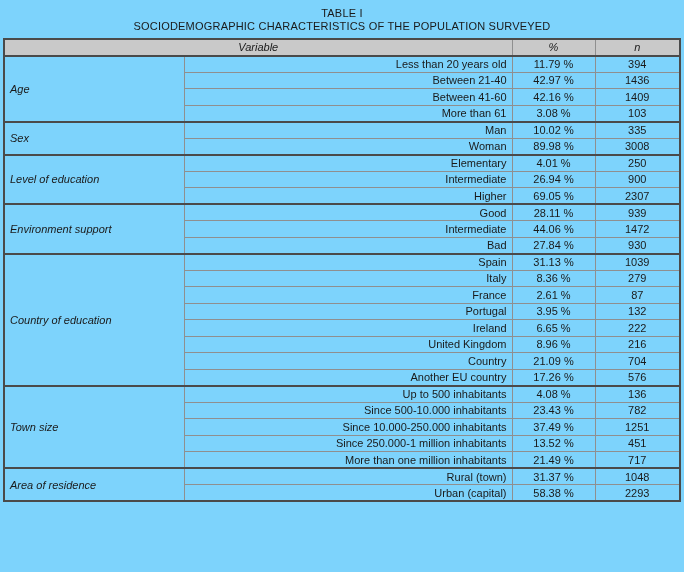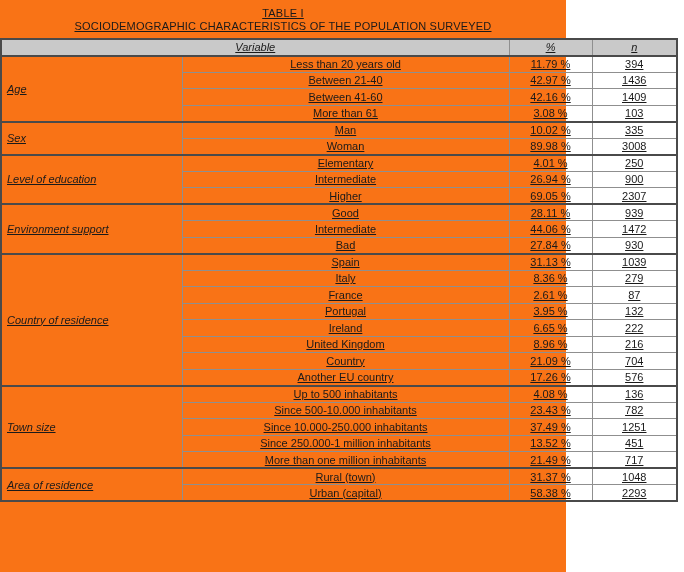--- a/index.html
+++ b/index.html
@@ -1,19 +1,19 @@
 <!DOCTYPE html>
 <html><head>
 <meta charset="utf-8">
 <style>
   html, body { margin:0; padding:0; background:#ffffff; }
   .page {
-    width:566px; height:572px; box-sizing:border-box;
-    padding-top:7px; background:#f97316;
-    font-family:"Liberation Sans", sans-serif; color:#1a1a1a;text-decoration:underline;
+    width:684px; height:572px; box-sizing:border-box;
+    padding-top:7px; background:#7dd3fc;
+    font-family:"Liberation Sans", sans-serif; color:#1a1a1a;
   }
   .title-line {
     text-align:center; font-size:11px; line-height:13px;
     letter-spacing:0.2px; color:#1a1a1a;
   }
   table.soc {
     border-collapse:collapse; table-layout:fixed;
     width:676px; margin:5px auto 0 auto;
     border:2px solid #4a4a4a;
     font-size:11px;
@@ -34,21 +34,21 @@
     background:#c9c9c9;
     font-style:italic; font-weight:normal;
     text-align:center;
     border-bottom:2px solid #4a4a4a;
   }
   td.group {
     font-style:italic; text-align:left; vertical-align:middle;
     border-right:1px solid #6f6f6f;
     margin-left:36px;
   }
-  td.cat { text-align:center; }
+  td.cat { text-align:right; }
   td.pct, td.num { text-align:center; }
   tr.group-start td { border-top:2px solid #4a4a4a; }
 </style>
 </head>
 <body>
 
 <div class="page">
   <div class="title-line">TABLE I</div>
   <div class="title-line">SOCIODEMOGRAPHIC CHARACTERISTICS OF THE POPULATION SURVEYED</div>
 
@@ -130,21 +130,21 @@
         <td class="pct">44.06 %</td>
         <td class="num">1472</td>
       </tr>
       <tr>
         <td class="cat">Bad</td>
         <td class="pct">27.84 %</td>
         <td class="num">930</td>
       </tr>
 
       <tr class="group-start">
-        <td class="group" rowspan="8">Country of residence</td>
+        <td class="group" rowspan="8">Country of education</td>
         <td class="cat">Spain</td>
         <td class="pct">31.13 %</td>
         <td class="num">1039</td>
       </tr>
       <tr>
         <td class="cat">Italy</td>
         <td class="pct">8.36 %</td>
         <td class="num">279</td>
       </tr>
       <tr>

